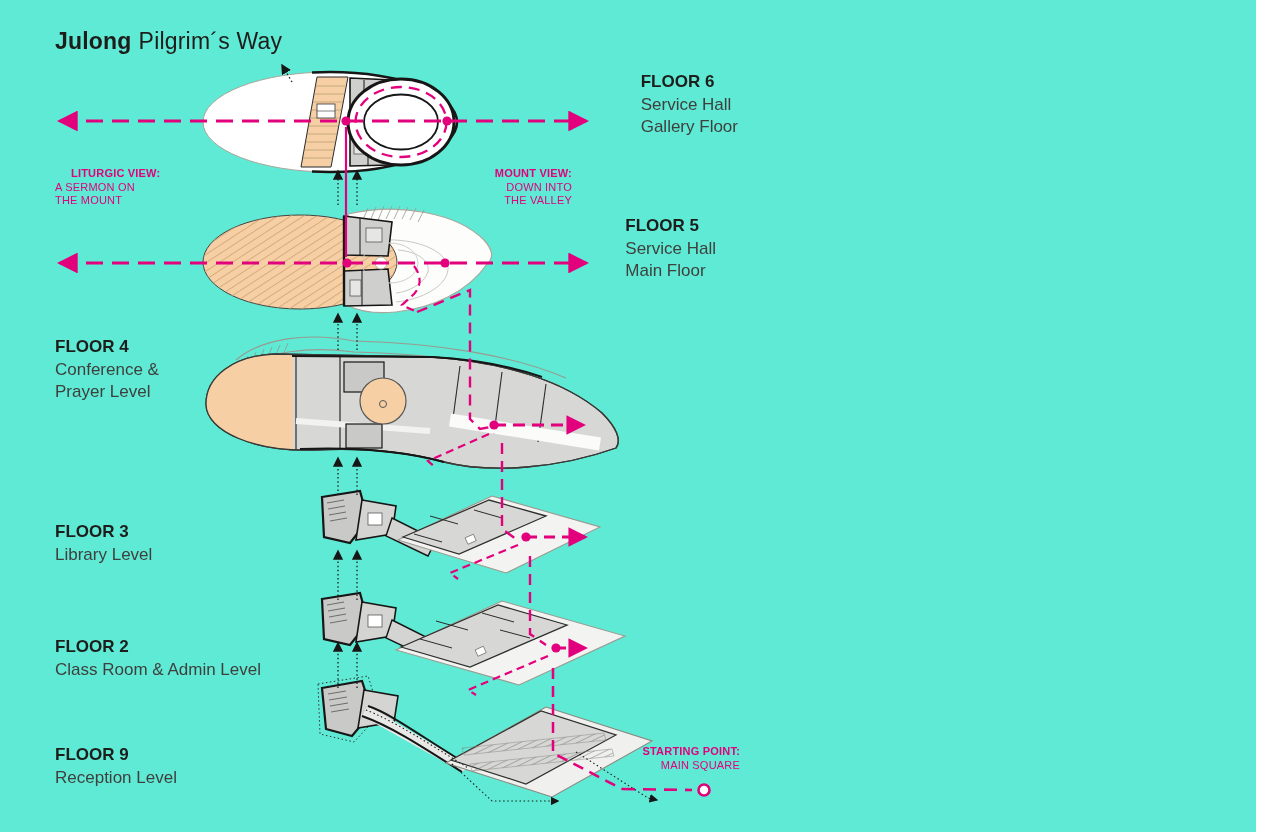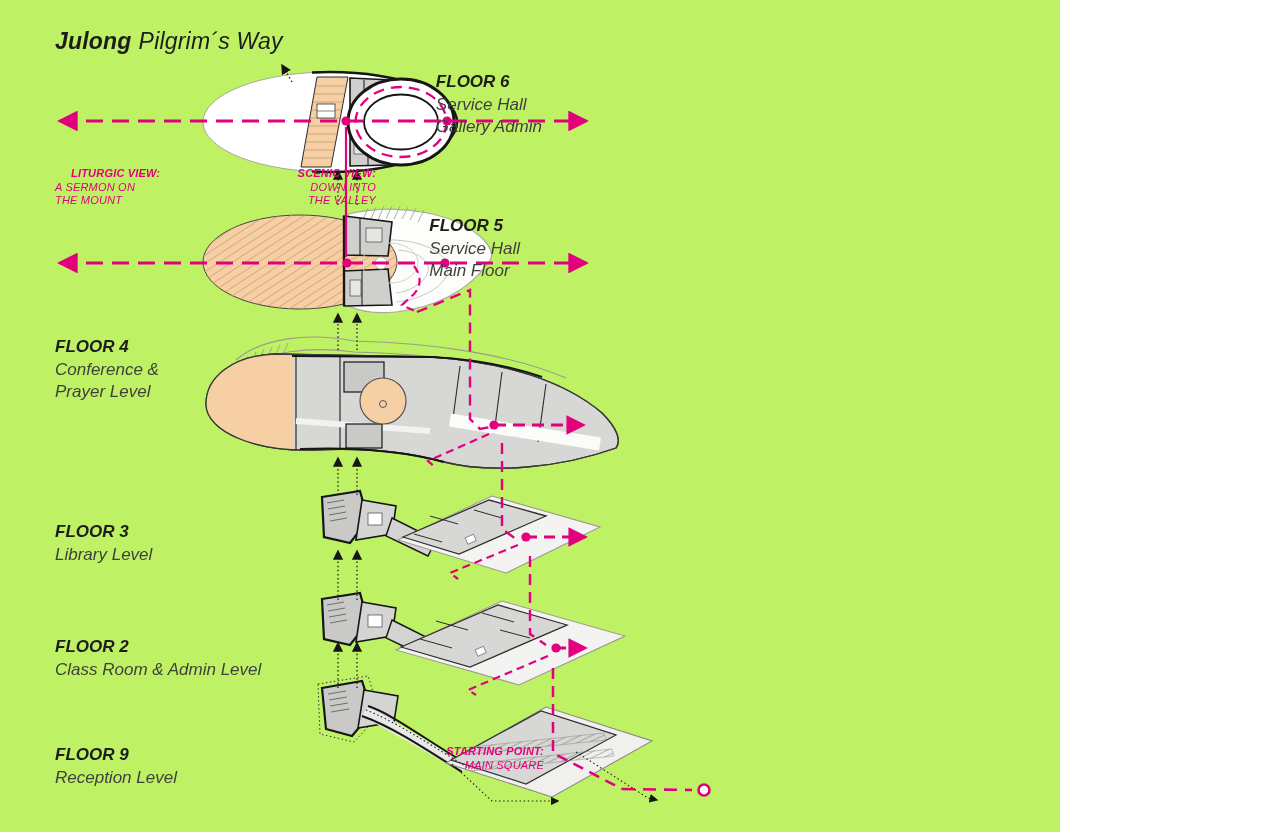--- a/index.html
+++ b/index.html
@@ -1,17 +1,17 @@
 <!DOCTYPE html>
 <html><head>
 <meta charset="utf-8">
 <style>
   html,body{margin:0;padding:0;background:#ffffff;}
-  .canvas{position:relative;width:1060px;height:832px;background:#bef264;overflow:hidden;
-          font-family:"Liberation Sans", sans-serif;font-style:italic;}
+  .canvas{position:relative;width:1256px;height:832px;background:#5eead4;overflow:hidden;
+          font-family:"Liberation Sans", sans-serif;}
   .diagram-svg{position:absolute;left:0;top:0;}
   .title{position:absolute;left:55px;top:28px;font-size:23px;color:#1d1d1b;letter-spacing:.2px;}
   .title .brand{font-weight:bold;}
   .title .rest{margin-left:7px;font-weight:normal;}
   .flabel{position:absolute;color:#1d1d1b;font-size:17px;line-height:22.5px;}
   .flabel .fl-name{font-weight:bold;display:block;}
   .flabel .fl-line{display:block;color:#3f3f3d;}
   .flabel.al-right{text-align:left;}
   .pink-note{position:absolute;color:#E2007D;font-size:11px;line-height:13.5px;letter-spacing:.2px;}
   .pink-note .pn-title{font-weight:bold;display:block;padding-left:16px;}
@@ -261,21 +261,21 @@
   </g>
 </svg>
 
   <div class="title">
     <span class="brand">Julong</span><span class="rest">Pilgrim´s Way</span>
   </div>
 
   <div class="flabel al-right" style="right:518px;top:71px;">
     <span class="fl-name">FLOOR 6</span>
     <span class="fl-line">Service Hall</span>
-    <span class="fl-line">Gallery Admin</span>
+    <span class="fl-line">Gallery Floor</span>
   </div>
 
   <div class="flabel al-right" style="right:540px;top:215px;">
     <span class="fl-name">FLOOR 5</span>
     <span class="fl-line">Service Hall</span>
     <span class="fl-line">Main Floor</span>
   </div>
 
   <div class="flabel" style="left:55px;top:336px;">
     <span class="fl-name">FLOOR 4</span>
@@ -298,21 +298,21 @@
     <span class="fl-line">Reception Level</span>
   </div>
 
   <div class="pink-note" style="left:55px;top:167px;">
     <span class="pn-title">LITURGIC VIEW:</span>
     <span class="pn-line">A SERMON ON</span>
     <span class="pn-line">THE MOUNT</span>
   </div>
 
   <div class="pink-note al-right" style="right:684px;top:167px;">
-    <span class="pn-title">SCENIC VIEW:</span>
+    <span class="pn-title">MOUNT VIEW:</span>
     <span class="pn-line">DOWN INTO</span>
     <span class="pn-line">THE VALLEY</span>
   </div>
 
   <div class="pink-note al-right" style="right:516px;top:745px;">
     <span class="pn-title">STARTING POINT:</span>
     <span class="pn-line">MAIN SQUARE</span>
   </div>
 
 </div>

